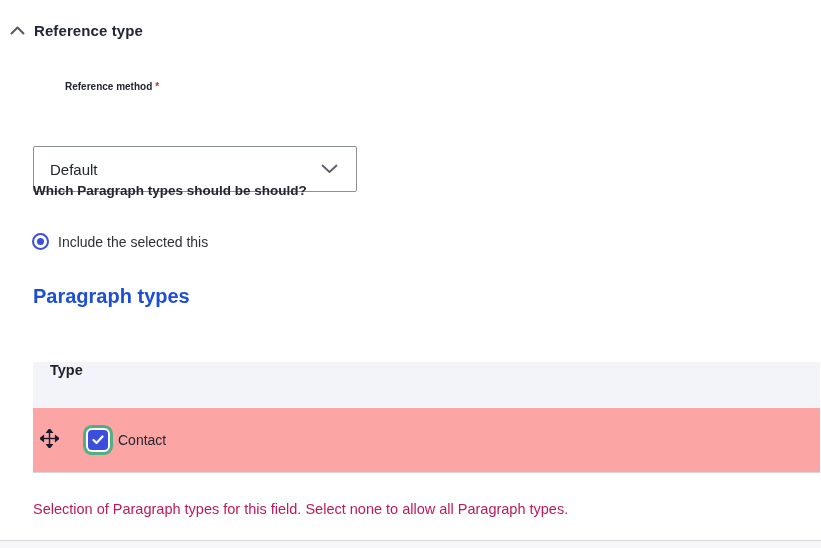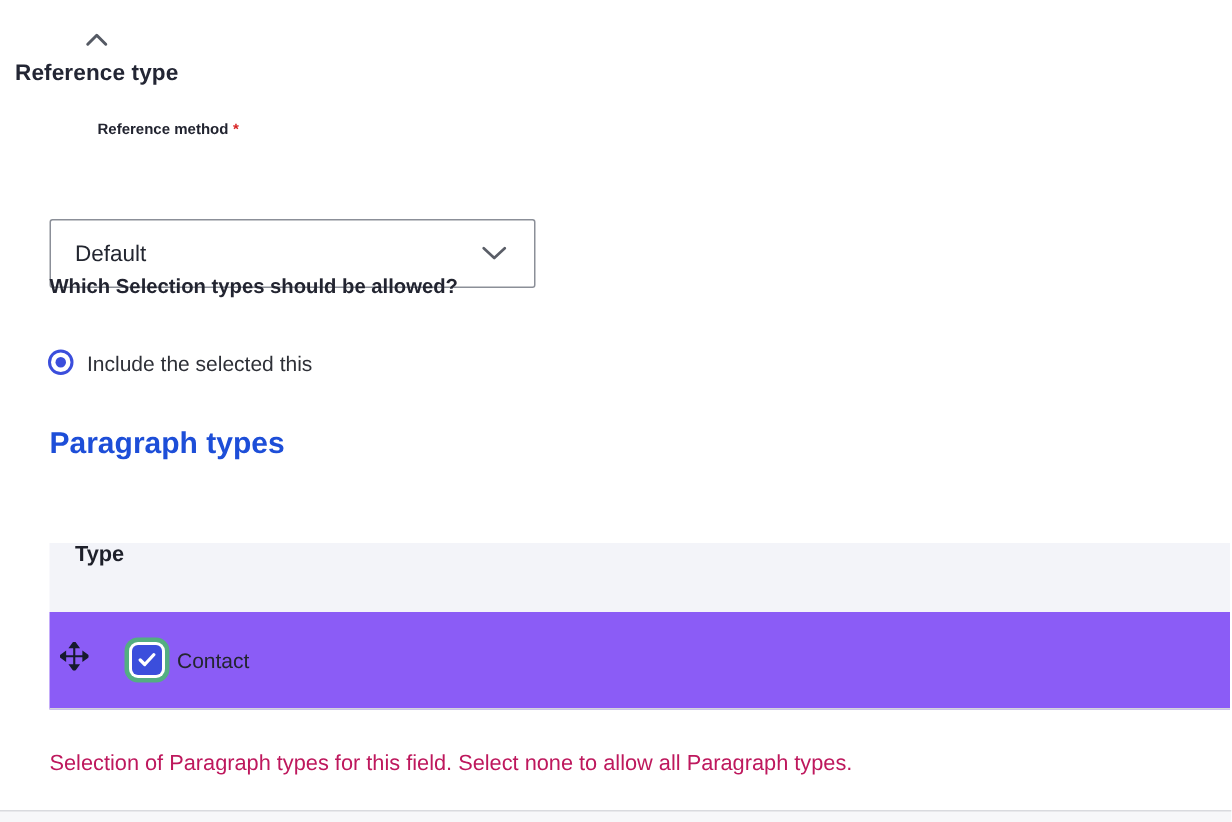--- a/index.html
+++ b/index.html
@@ -2,21 +2,21 @@
 <html><head>
 <meta charset="utf-8">
 <style>
   * { box-sizing: border-box; margin: 0; padding: 0; }
   html, body { width: 821px; height: 548px; background: #ffffff; overflow: hidden; }
   body { font-family: "Liberation Sans", "DejaVu Sans", sans-serif; position: relative; }
 
   .page { position: absolute; inset: 0; }
 
   
-  .section-header { position: absolute; top: 22px; left: 10px; display: flex; align-items: center; gap: 9px; cursor: pointer; flex-direction: column; }
+  .section-header { position: absolute; top: 22px; left: 10px; display: flex; align-items: center; gap: 9px; cursor: pointer; }
   .chev-up { width: 15px; height: 9px; display: block; }
   .section-title { font-size: 15px; font-weight: bold; color: #232634; letter-spacing: 0.1px; }
 
   
   .field-label { position: absolute; left: 33px; top: 81px; font-size: 10px; font-weight: bold; color: #222430; padding-left: 32px; }
   .req { color: #d72222; margin-left: 3px; font-weight: bold; }
   .select-box { position: absolute; left: 33px; top: 103px; width: 324px; height: 46px;
     background: #fff; border: 1px solid #8b8f98; border-radius: 2px;
     display: flex; align-items: center; justify-content: space-between;
     padding: 0 18px 0 16px; cursor: pointer; margin-top: 43px; }
@@ -34,21 +34,21 @@
   .radio.on::after { content: ""; position: absolute; left: 50%; top: 50%; width: 7px; height: 7px;
     margin: -3.5px 0 0 -3.5px; border-radius: 50%; background: #3b4edc; }
   .radio-label { font-size: 14px; color: #2e3037; }
 
   
   .pt-heading { position: absolute; left: 33px; top: 285px; font-size: 20px; font-weight: bold; color: #1d4ed8; }
 
   .pt-table { position: absolute; left: 33px; right: 1px; top: 362px; }
   .pt-thead { height: 46px; background: #f3f4f9; display: flex; padding: 0 17px; }
   .pt-th { font-size: 14.5px; font-weight: bold; color: #1e202a; }
-  .pt-row { height: 65px; border-bottom: 1px solid #d4d5da; background: #8b5cf6;
+  .pt-row { height: 65px; border-bottom: 1px solid #d4d5da; background: #fca5a5;
     display: flex; align-items: center; padding: 0 6px; }
   .drag-handle { width: 19px; height: 19px; margin-left: 1px; cursor: move; flex: 0 0 auto; }
   .checkbox-wrap { margin-left: 29px; flex: 0 0 auto; width: 20px; height: 20px; position: relative; cursor: pointer; }
   .checkbox { width: 20px; height: 20px; border-radius: 4px; background: #3b4edc;
     box-shadow: 0 0 0 2px #ffffff, 0 0 0 5px #53ae82;
     display: flex; align-items: center; justify-content: center; }
   .check-svg { width: 12px; height: 10px; display: block; }
   .row-label { font-size: 14px; color: #232630; margin-left: 10px; }
 
   .description { position: absolute; left: 33px; top: 501px; font-size: 14.5px; color: #be185d; }
@@ -75,21 +75,21 @@
   </div>
   <div class="select-box">
     <span class="select-value">Default</span>
     <span>
       <svg class="chev-down" viewBox="0 0 17 10">
           <polyline points="1.5,1.5 8.5,8 15.5,1.5" fill="none" stroke="#5a5e67" stroke-width="1.8" stroke-linecap="round" stroke-linejoin="round"></polyline>
         </svg>
     </span>
   </div>
 
-  <div class="question-label">Which Selection types should be allowed?</div>
+  <div class="question-label">Which Paragraph types should be should?</div>
 
 
   <div class="radio-option opt-1">
     <span class="radio on"></span>
     <span class="radio-label">Include the selected this</span>
   </div>
 
   <h2 class="pt-heading">Paragraph types</h2>
 
   <div class="pt-table">

